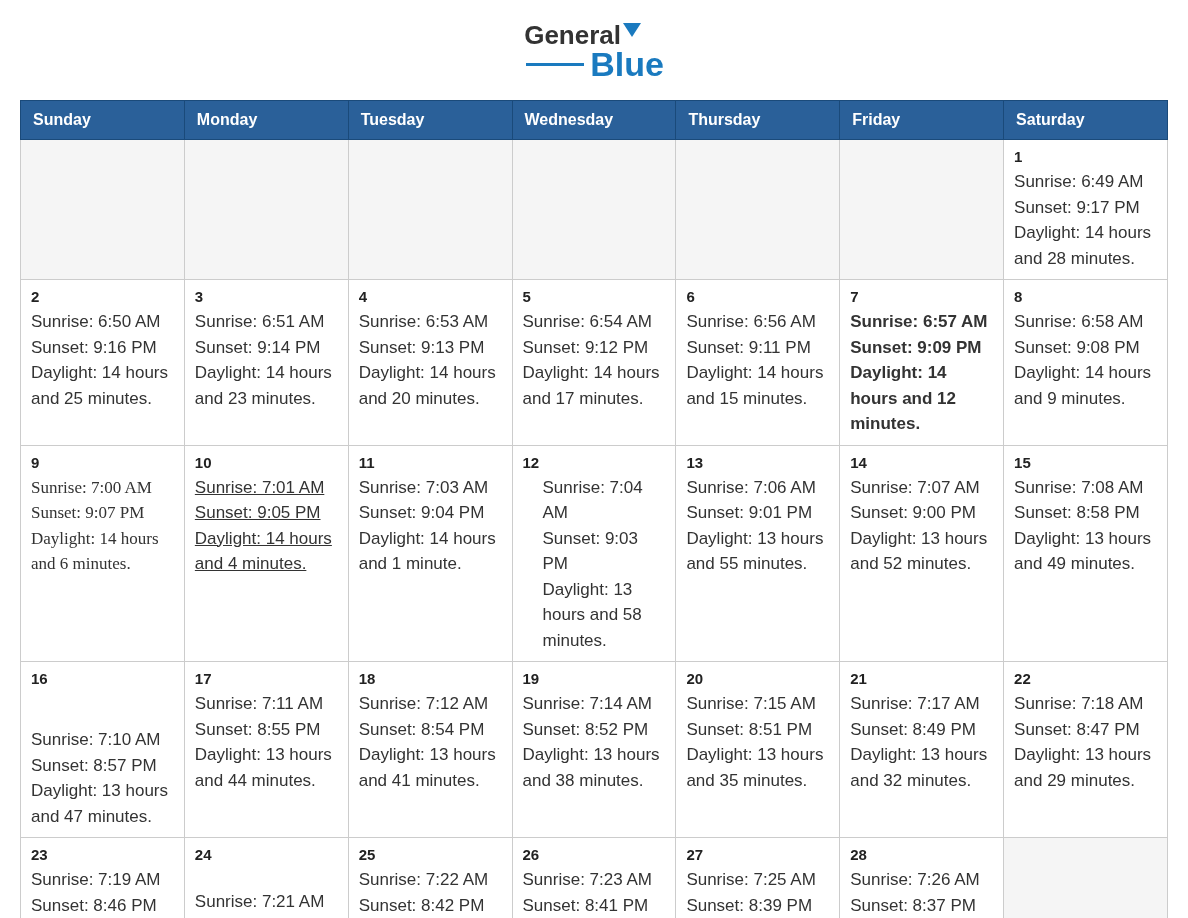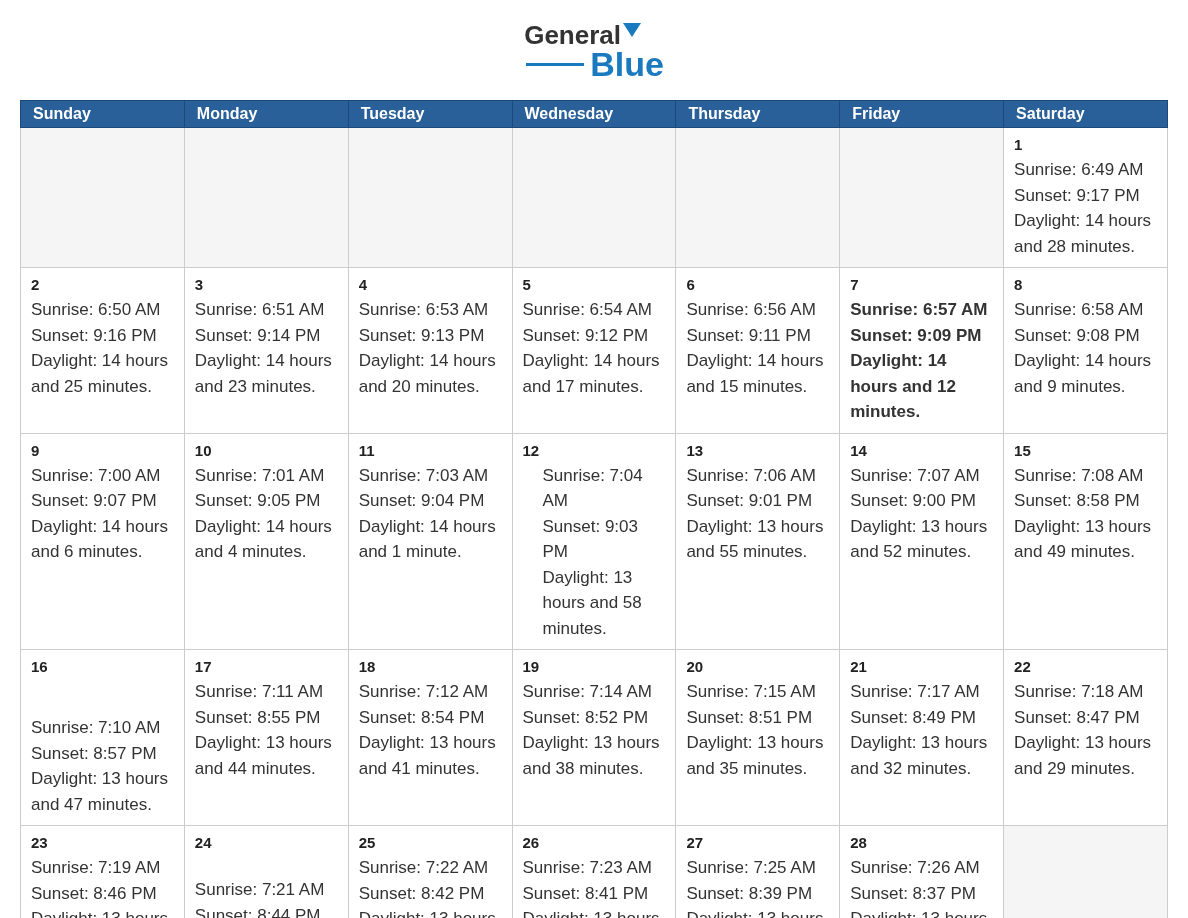--- a/index.html
+++ b/index.html
@@ -37,21 +37,21 @@
     }
     .calendar {
       width: 100%;
       border-collapse: collapse;
     }
     .calendar thead tr th {
       background: #2a6099;
       color: #fff;
       font-size: 16px;
       font-weight: bold;
-      padding: 4px 12px;
+      padding: 10px 12px;
       text-align: left;
       border: 1px solid #1a4a7a;
     }
     .calendar tbody tr td {
       border: 1px solid #ccc;
       vertical-align: top;
       padding: 8px 10px;
       width: calc(100% / 7);
       min-height: 100px;
       background: #fff;
@@ -165,27 +165,27 @@
         <td>
           <div class="day-number">8</div>
           <div class="day-info" style="white-space: pre-line;">Sunrise: 6:58 AM
 Sunset: 9:08 PM
 Daylight: 14 hours and 9 minutes.</div>
         </td>
       </tr>
       <tr class="week-row">
         <td>
           <div class="day-number">9</div>
-          <div class="day-info" style="white-space: pre-line;">Sunrise: 7:00 AM
+          <div class="day-info" style="white-space: pre-line; font-family: Liberation Serif, serif;">Sunrise: 7:00 AM
 Sunset: 9:07 PM
 Daylight: 14 hours and 6 minutes.</div>
         </td>
         <td>
           <div class="day-number">10</div>
-          <div class="day-info" style="white-space: pre-line;">Sunrise: 7:01 AM
+          <div class="day-info" style="white-space: pre-line; text-decoration: underline;">Sunrise: 7:01 AM
 Sunset: 9:05 PM
 Daylight: 14 hours and 4 minutes.</div>
         </td>
         <td>
           <div class="day-number">11</div>
           <div class="day-info" style="white-space: pre-line;">Sunrise: 7:03 AM
 Sunset: 9:04 PM
 Daylight: 14 hours and 1 minute.</div>
         </td>
         <td>

